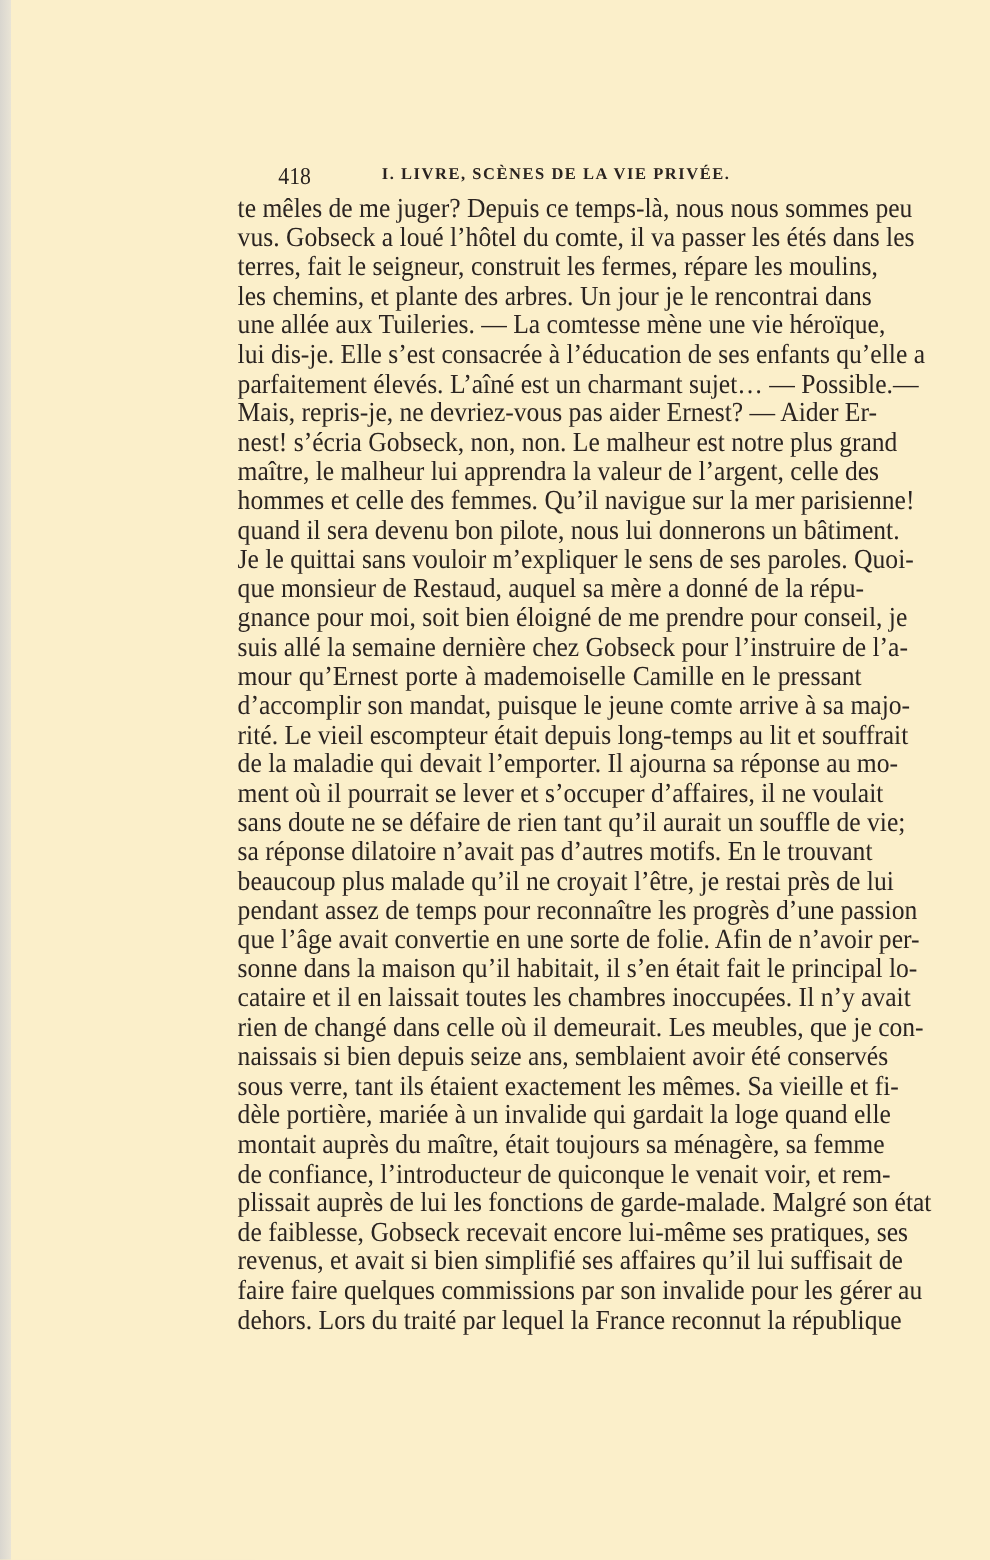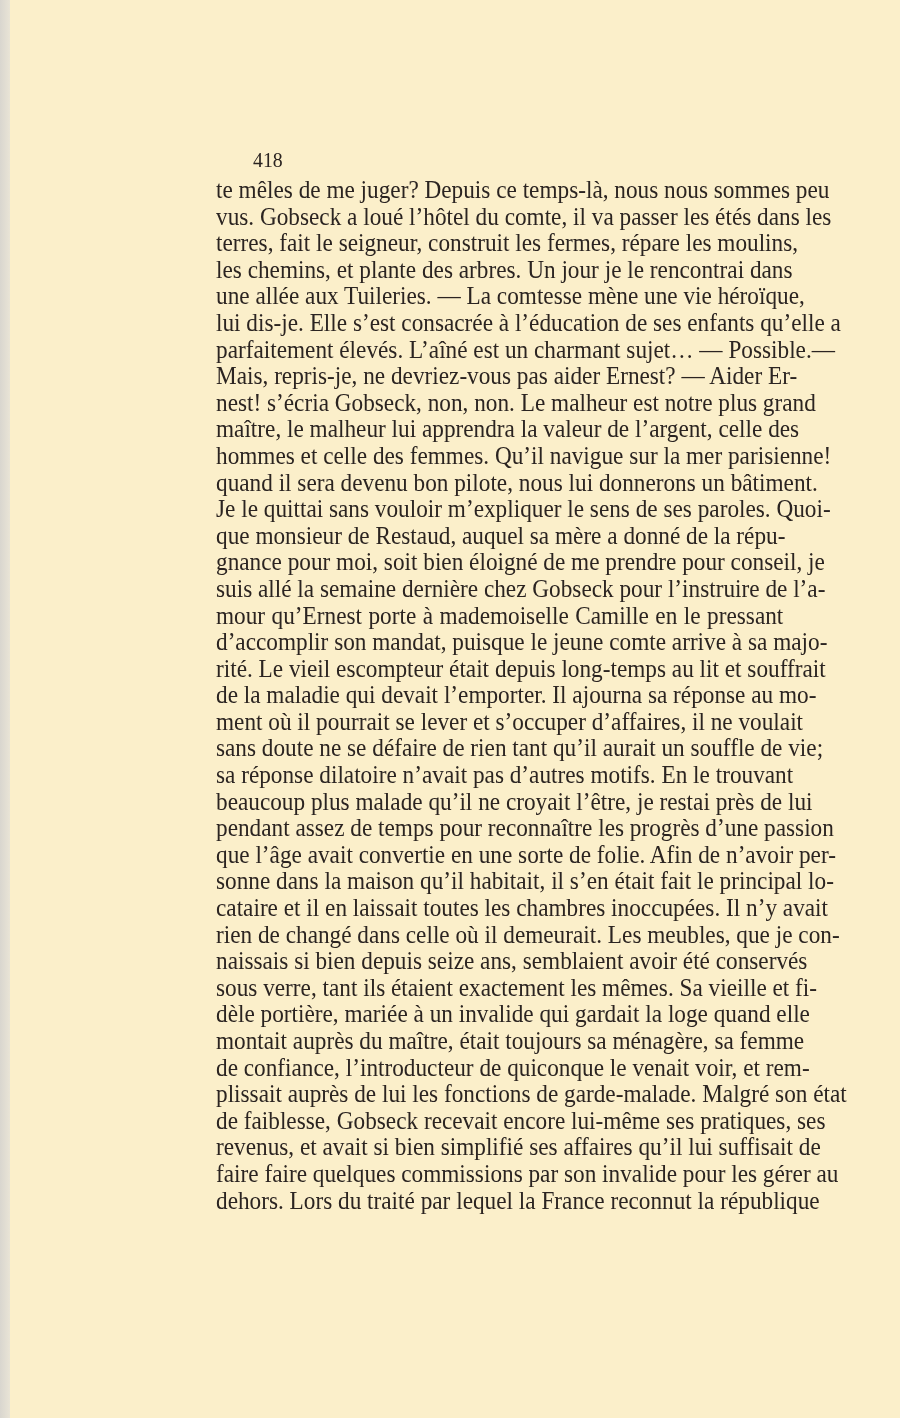--- a/index.html
+++ b/index.html
@@ -80,20 +80,21 @@
     }
   </style>
 </head>
 <body>
 
 <div class="edge"></div>
 <div class="page"></div>
 
 <div class="header">
   <span class="page-number">418</span>
+  <span class="running-title">I. LIVRE, SCÈNES DE LA VIE PRIVÉE.</span>
 </div>
 
 <div class="body-text" id="body-text">
     <span class="line">te mêles de me juger? Depuis ce temps-là, nous nous sommes peu</span>
     <span class="line">vus. Gobseck a loué l’hôtel du comte, il va passer les étés dans les</span>
     <span class="line">terres, fait le seigneur, construit les fermes, répare les moulins,</span>
     <span class="line">les chemins, et plante des arbres. Un jour je le rencontrai dans</span>
     <span class="line">une allée aux Tuileries. — La comtesse mène une vie héroïque,</span>
     <span class="line">lui dis-je. Elle s’est consacrée à l’éducation de ses enfants qu’elle a</span>
     <span class="line">parfaitement élevés. L’aîné est un charmant sujet… — Possible.—</span>

